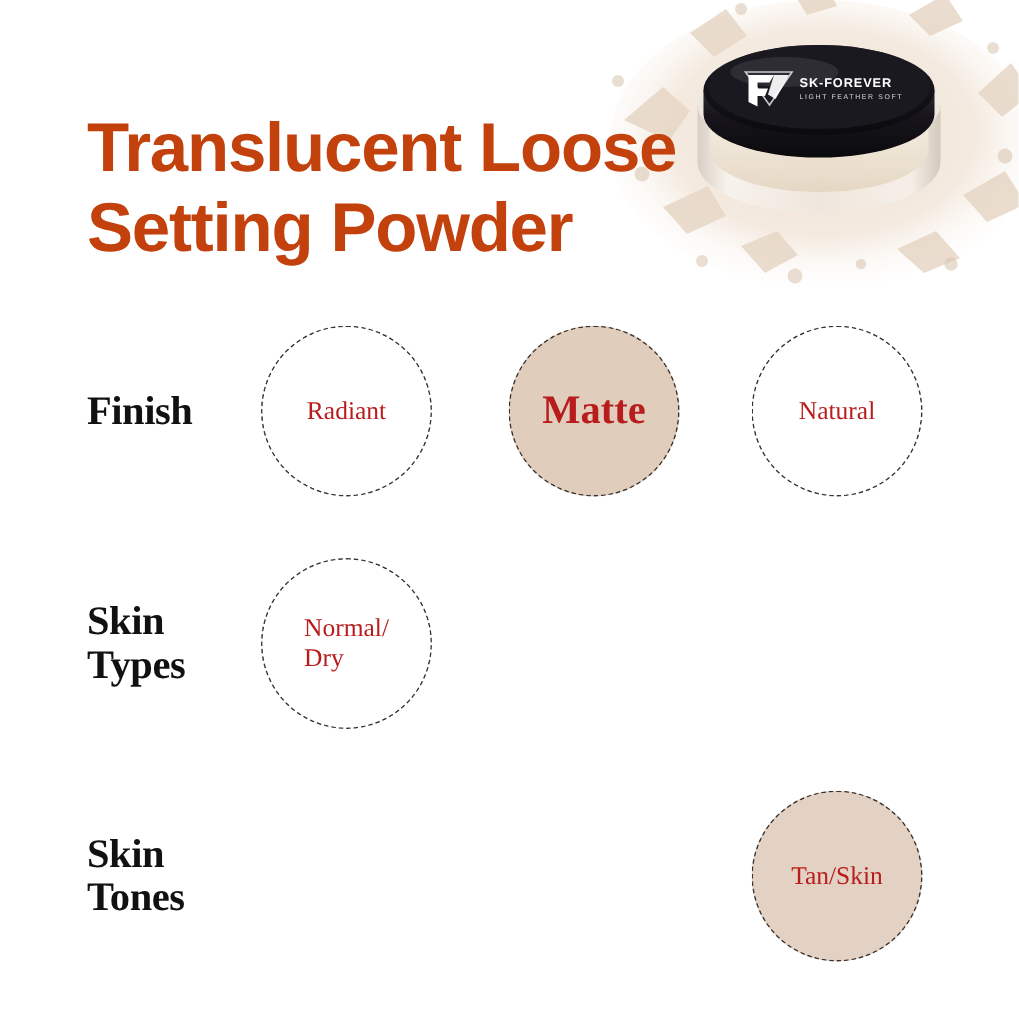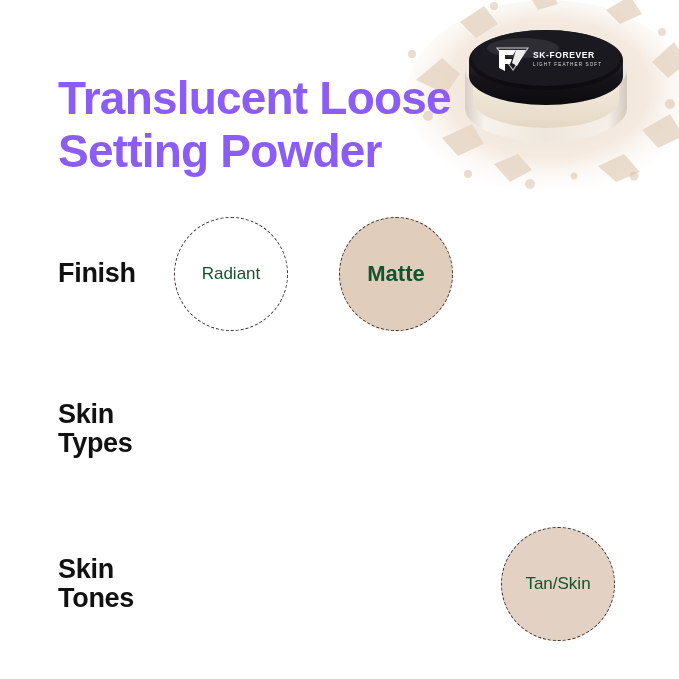--- a/index.html
+++ b/index.html
@@ -47,36 +47,37 @@
 
   
   .title {
     position: absolute;
     left: 58px;
     top: 41px;
     width: 420px;
     font-size: 46px;
     line-height: 1.16;
     font-weight: bold;
-    color: #8b5cf6;
+    color: #c2410c;
     letter-spacing: -0.8px;
   }
   .title .line { display: block; white-space: nowrap; }
 
   
   .rows {
     position: absolute;
     left: 0;
     top: 196px;
     width: 679px;
   }
   .attr-row {
     position: relative;
     height: 155px;
     width: 550px;
+    font-family: Liberation Serif, serif;
   }
   .row-label {
     position: absolute;
     left: 58px;
     top: 50%;
     transform: translateY(-50%);
     font-size: 27px;
     font-weight: bold;
     line-height: 1.08;
     color: #111111;
@@ -92,30 +93,30 @@
     border-radius: 50%;
     display: flex;
     align-items: center;
     justify-content: center;
     text-align: left;
     box-sizing: border-box;
     border: 1px dashed #3a3330;
     background: transparent;
     font-size: 17px;
     line-height: 1.14;
-    color: #14532d;
+    color: #b91c1c;
     white-space: pre-line;
   }
   .circle.col0 { left: 174px; }
   .circle.col1 { left: 339px; }
   .circle.col2 { left: 501px; }
 
   .circle.filled   { background: #e0cdbc; }
   .circle.filled-2 { background: #e3d2c3; }
-  .circle.selected { font-weight: bold; font-size: 22px; }
+  .circle.selected { font-weight: bold; font-size: 27px; }
 </style>
 </head>
 <body>
 
 <div id="infographic">
 
   <div class="hero">
 
     <svg class="powder-spill" viewBox="0 0 292 228">
       <defs>
@@ -197,25 +198,28 @@
     <span class="line">Translucent Loose</span>
     <span class="line">Setting Powder</span>
   </h1>
 
   <div class="rows">
 
     <div class="attr-row">
       <div class="row-label">Finish</div>
       <div class="circle col0">Radiant</div>
       <div class="circle col1 filled selected">Matte</div>
+      <div class="circle col2">Natural</div>
     </div>
 
     <div class="attr-row">
       <div class="row-label">Skin
 Types</div>
+      <div class="circle col0">Normal/
+Dry</div>
     </div>
 
     <div class="attr-row">
       <div class="row-label">Skin
 Tones</div>
       <div class="circle col2 filled-2">Tan/Skin</div>
     </div>
 
   </div>
 </div>

